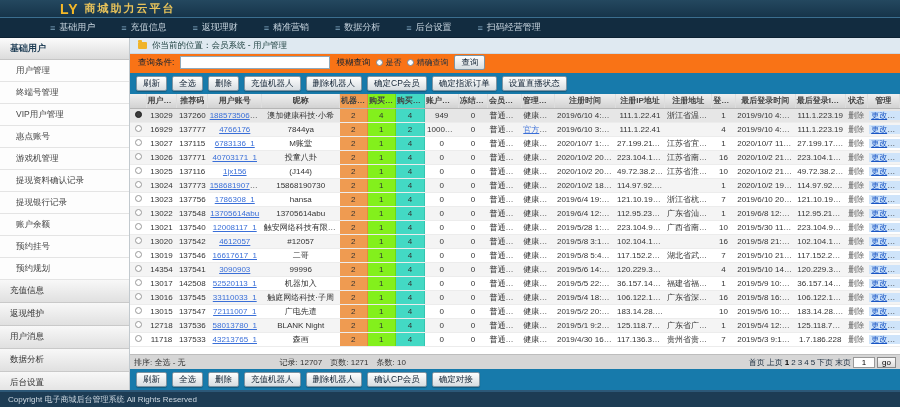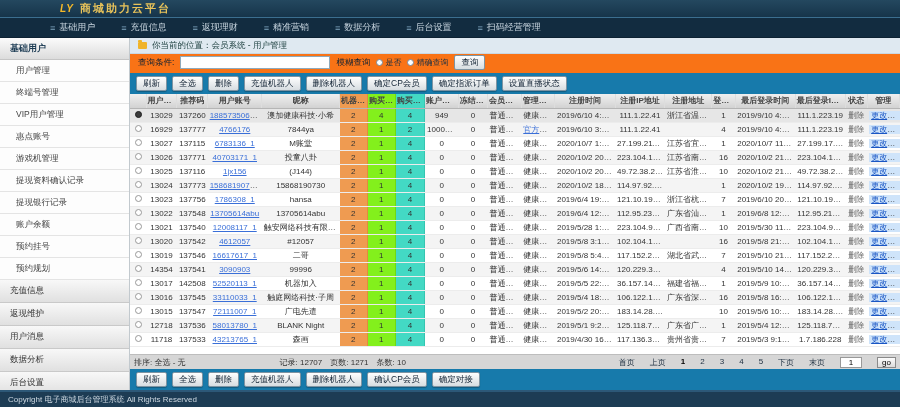--- a/index.html
+++ b/index.html
@@ -3,21 +3,21 @@
 <meta charset="utf-8">
 <style>
   * { margin:0; padding:0; box-sizing:border-box; }
   html,body { width:900px; height:407px; overflow:hidden;
     font-family:"Liberation Sans","DejaVu Sans",sans-serif; background:#fff; }
   .app { width:900px; height:407px; display:flex; flex-direction:column; }
 
   
   .hdr { height:18px; background:linear-gradient(#24485f,#16344a); display:flex;
     align-items:center; padding-left:60px; border-bottom:1px solid #3b6e8f; flex:0 0 18px;}
-  .logo { color:#f5b928; font-weight:bold; font-style:italic; font-size:10px; margin-right:6px; letter-spacing:1px;}
+  .logo { color:#f5b928; font-weight:bold; font-size:14px; margin-right:6px; letter-spacing:1px;}
   .hdr-title { color:#e8c35a; font-size:11px; font-weight:bold; letter-spacing:2px;}
 
   
   .nav { height:20px; background:#122c40; display:flex; align-items:center;
     padding-left:50px; gap:26px; flex:0 0 20px; border-bottom:1px solid #0d2233;}
   .nav-item { display:flex; align-items:center; gap:4px; color:#c9d6e0; font-size:9px; cursor:pointer;}
   .nav-ico { color:#7fa6bf; font-size:9px; }
 
   
   .body { flex:1; display:flex; min-height:0; background:#fff;}
@@ -63,21 +63,21 @@
   th.col-cyan,   td.col-cyan   { background:#43d9c4 !important; border-right:1px solid #35c5b1;}
   a.cell-link { color:#3a6fd8; text-decoration:underline; cursor:pointer; }
   a.status-link { color:#666; cursor:pointer; }
   td.manage-td a { color:#1a56c4; background:#cfe4fa; padding:0 2px; text-decoration:underline; cursor:pointer;}
   .rb { width:7px; height:7px; border:1px solid #999; border-radius:50%; background:#fff; display:inline-block;}
   .rb-on { background:#3c3c3c; border-color:#222; }
 
   .pagebar { height:15px; background:#d6d6d6; border-top:1px solid #bdbdbd; display:flex; align-items:center;
     font-size:8px; color:#333; padding:0 4px; gap:4px; flex:0 0 15px;}
   .pagebar .mid { margin-left:90px; }
-  .pages { margin-left:auto; display:flex; align-items:flex-start; gap:15px;}
+  .pages { margin-left:auto; display:flex; align-items:center; gap:2px;}
   .pages a { color:#234; cursor:pointer; text-decoration:none; font-size:8px;}
   .pages a.cur { font-weight:bold; color:#000; }
   .pages input { width:22px; height:11px; font-size:8px; border:1px solid #999; text-align:center;}
   .gobtn { font-size:8px; border:1px solid #8a8a8a; background:linear-gradient(#fcfcfc,#dcdcdc); padding:0 4px; cursor:pointer;}
 
   .ftr { height:17px; background:#1d3c54; color:#cdd8e1; font-size:8px; display:flex;
     align-items:center; padding-left:8px; flex:0 0 17px; border-top:2px solid #2d5877;}
 </style>
 </head>
 <body>

